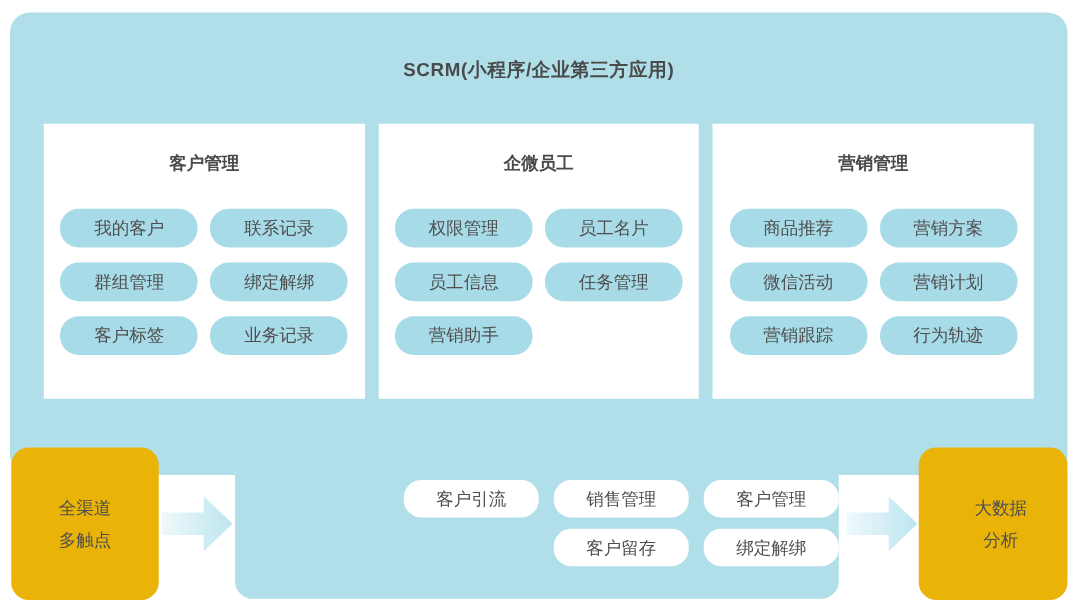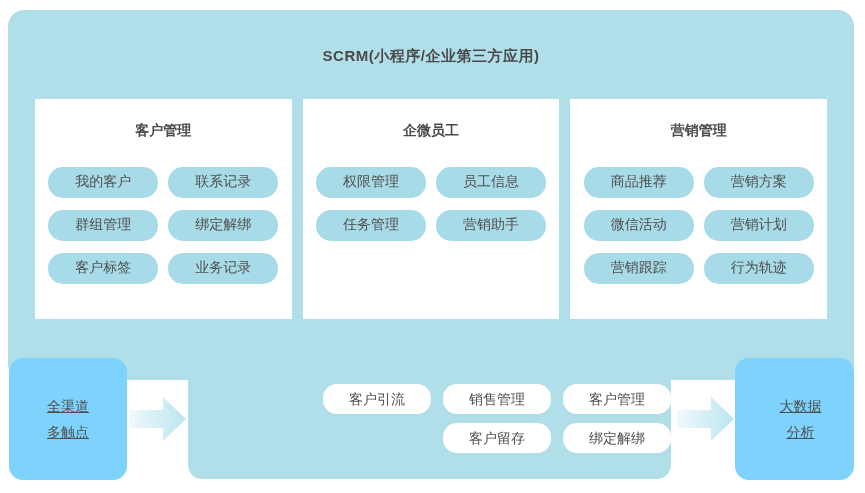--- a/index.html
+++ b/index.html
@@ -58,37 +58,35 @@
     row-gap: 12px;
   }
   .chip {
     height: 31px;
     line-height: 31px;
     border-radius: 15px;
     background: #a8dbe8;
     text-align: center;
     font-size: 14px;
     color: #4f4f4f;
-    font-family: Liberation Mono, monospace;
   }
   
   .flow-box {
     position: absolute;
     top: 358px;
     height: 122px;
-    background: #7dd3fc;
+    background: #eab308;
     border-radius: 14px;
     display: flex;
     flex-direction: column;
     align-items: center;
     justify-content: center;
     font-size: 14px;
     line-height: 26px;
     color: #4f4f4f;
-    text-decoration: underline;
   }
   .flow-source { left: 9px; width: 118px; }
   .flow-result { left: 735px; width: 119px; padding-left: 12px; }
   .flow-process {
     position: absolute;
     left: 188px; top: 358px;
     width: 483px; height: 121px;
     background: #b0dfe9;
     border-radius: 14px;
     display: flex;
@@ -129,20 +127,21 @@
           <div class="chip">绑定解绑</div>
           <div class="chip">客户标签</div>
           <div class="chip">业务记录</div>
         </div>
       </section>
 
       <section class="panel">
         <div class="panel-title">企微员工</div>
         <div class="chip-grid">
           <div class="chip">权限管理</div>
+          <div class="chip">员工名片</div>
           <div class="chip">员工信息</div>
           <div class="chip">任务管理</div>
           <div class="chip">营销助手</div>
         </div>
       </section>
 
       <section class="panel">
         <div class="panel-title">营销管理</div>
         <div class="chip-grid">
           <div class="chip">商品推荐</div>

